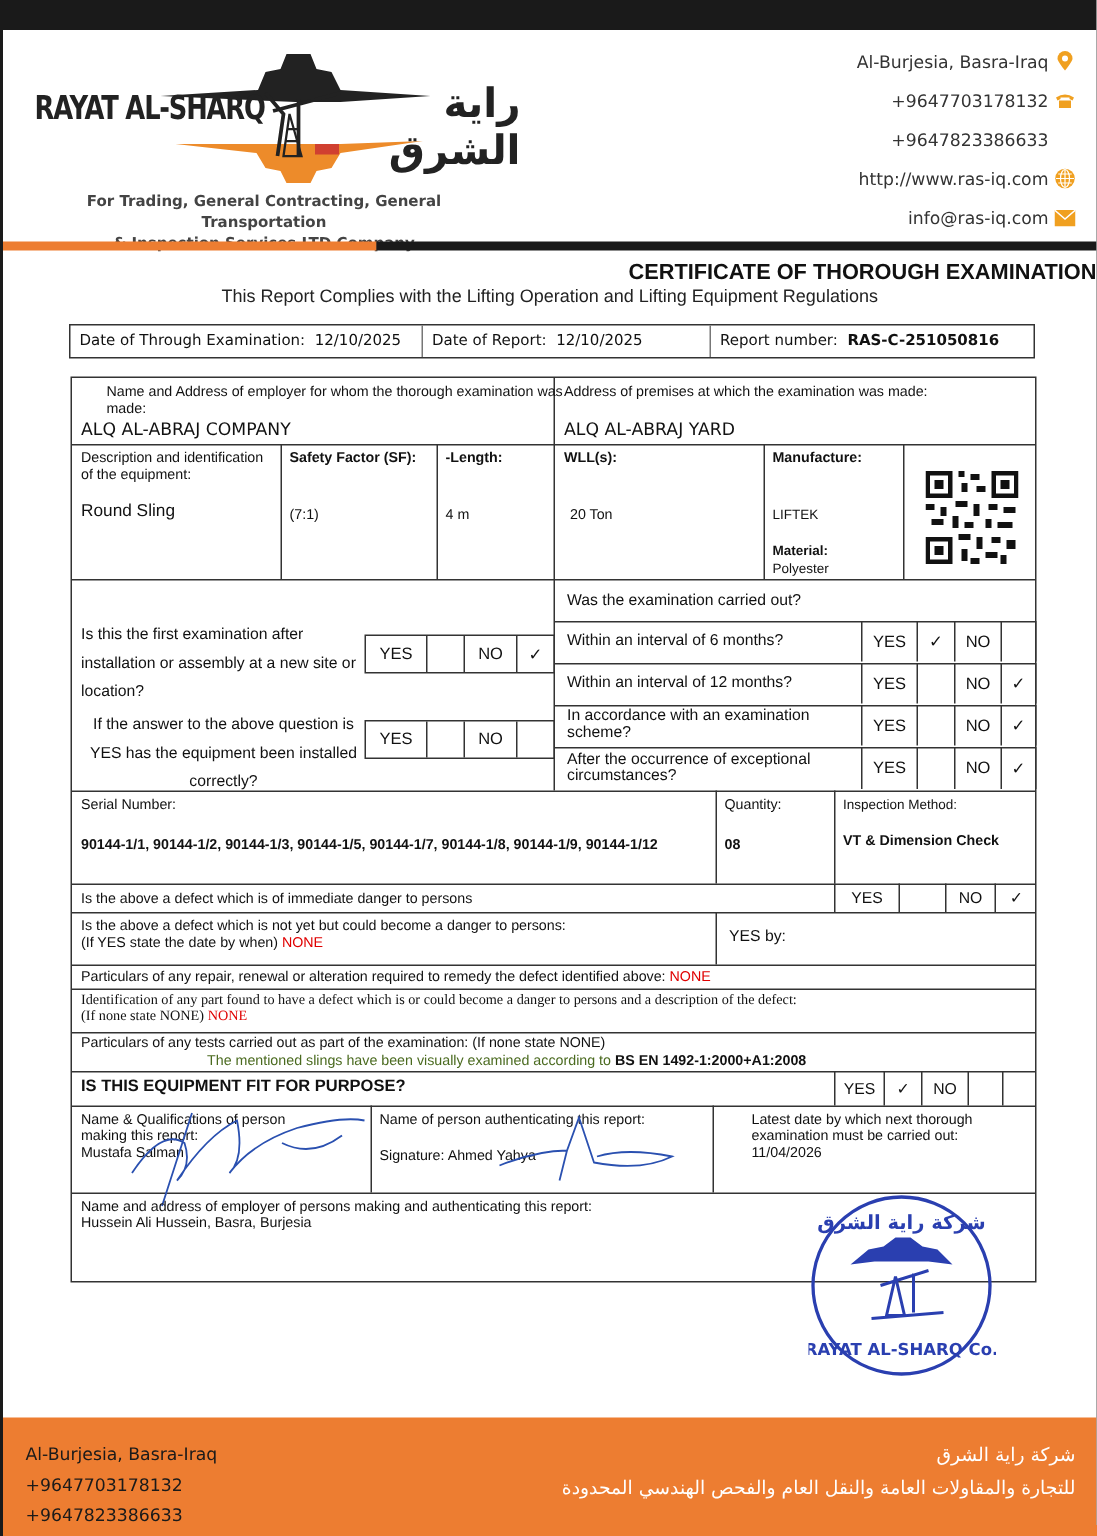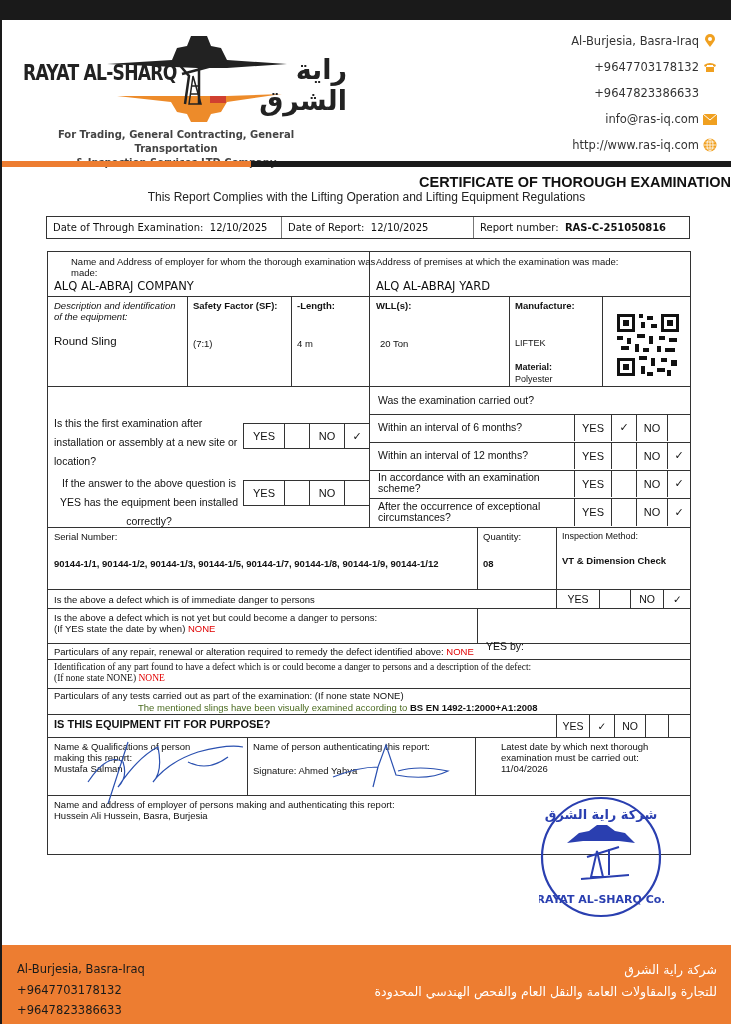--- a/index.html
+++ b/index.html
@@ -99,35 +99,35 @@
             <path d="M1 4 Q7 0 13 4 L12 6 L10 5 L10 4 L4 4 L4 5 L2 6 Z" fill="#f0a020"></path>
             <rect x="3" y="6" width="8" height="5" fill="#f0a020"></rect>
           </svg>
       </span>
     </div>
     <div class="contact-row">
       <span>+9647823386633</span>
       <span class="ic blank"></span>
     </div>
     <div class="contact-row">
-      <span>info@ras-iq.com</span>
-      <span class="ic">
-        <svg width="14" height="11">
-            <rect x="0" y="0" width="14" height="11" fill="#f0a020"></rect>
-            <path d="M0 0 L7 6 L14 0" stroke="#fff" stroke-width="1" fill="none"></path>
-          </svg>
-      </span>
-    </div>
-    <div class="contact-row">
       <span>http://www.ras-iq.com</span>
       <span class="ic">
         <svg width="14" height="14">
             <circle cx="7" cy="7" r="6.5" fill="#f0a020"></circle>
             <path d="M1 7 H13 M7 1 V13 M2.5 4 H11.5 M2.5 10 H11.5" stroke="#fff" stroke-width="0.8"></path>
             <ellipse cx="7" cy="7" rx="3" ry="6" fill="none" stroke="#fff" stroke-width="0.8"></ellipse>
+          </svg>
+      </span>
+    </div>
+    <div class="contact-row">
+      <span>info@ras-iq.com</span>
+      <span class="ic">
+        <svg width="14" height="11">
+            <rect x="0" y="0" width="14" height="11" fill="#f0a020"></rect>
+            <path d="M0 0 L7 6 L14 0" stroke="#fff" stroke-width="1" fill="none"></path>
           </svg>
       </span>
     </div>
   </div>
 
   <div class="abs hdr-bar-o"></div>
   <div class="abs hdr-bar-b"></div>
 
   <div class="abs title">CERTIFICATE OF THOROUGH EXAMINATION</div>
   <div class="abs subtitle">This Report Complies with the Lifting Operation and Lifting Equipment Regulations</div>
@@ -173,21 +173,21 @@
     <div class="ln h" style="left:0;top:485px;width:642px;"></div>
     <div class="ln v" style="left:199px;top:485px;height:58px;"></div>
     <div class="ln v" style="left:427px;top:485px;height:58px;"></div>
     <div class="ln h" style="left:0;top:543px;width:642px;"></div>
 
     <div class="t" style="left:6px;top:4px;width:310px;margin-left:17px;">Name and Address of employer for whom the thorough examination was made:</div>
     <div class="t t12 dv" style="left:6px;top:28px;">ALQ AL-ABRAJ COMPANY</div>
     <div class="t" style="left:328px;top:4px;">Address of premises at which the examination was made:</div>
     <div class="t t12 dv" style="left:328px;top:28px;">ALQ AL-ABRAJ YARD</div>
 
-    <div class="t" style="left:6px;top:48px;width:130px;font-style:italic;">Description and identification of the equipment:</div>
+    <div class="t" style="left:6px;top:48px;width:130px;">Description and identification of the equipment:</div>
     <div class="t t12" style="left:6px;top:83px;">Round Sling</div>
     <div class="t b" style="left:145px;top:48px;">Safety Factor (SF):</div>
     <div class="t" style="left:145px;top:86px;">(7:1)</div>
     <div class="t b" style="left:249px;top:48px;">-Length:</div>
     <div class="t" style="left:249px;top:86px;">4 m</div>
     <div class="t b" style="left:328px;top:48px;">WLL(s):</div>
     <div class="t" style="left:332px;top:86px;">20 Ton</div>
     <div class="t b" style="left:467px;top:48px;">Manufacture:</div>
     <div class="t" style="left:467px;top:86px;font-size:9px;">LIFTEK</div>
     <div class="t b" style="left:467px;top:110px;font-size:9px;">Material:</div>
@@ -290,21 +290,21 @@
       <div style="width:42px;">YES</div>
       <div style="width:30px;"></div>
       <div style="width:32px;">NO</div>
       <div style="flex:1;">✓</div>
     </div>
 
     <div class="t" style="left:6px;top:360px;width:420px;">
       <div>Is the above a defect which is not yet but could become a danger to persons:</div>
       <div><span>(If YES state the date by when)</span> <span class="red">NONE</span></div>
     </div>
-    <div class="t" style="left:438px;top:367px;font-size:10.5px;margin-top:22px;">YES by:</div>
+    <div class="t" style="left:438px;top:367px;font-size:10.5px;">YES by:</div>
 
     <div class="t" style="left:6px;top:394px;">
       <span>Particulars of any repair, renewal or alteration required to remedy the defect identified above:</span> <span class="red">NONE</span>
     </div>
 
     <div class="t" style="left:6px;top:410px;width:630px;font-family:Liberation Serif, serif;">
       <div>Identification of any part found to have a defect which is or could become a danger to persons and a description of the defect:</div>
       <div><span>(If none state NONE)</span> <span class="red">NONE</span></div>
     </div>
 

